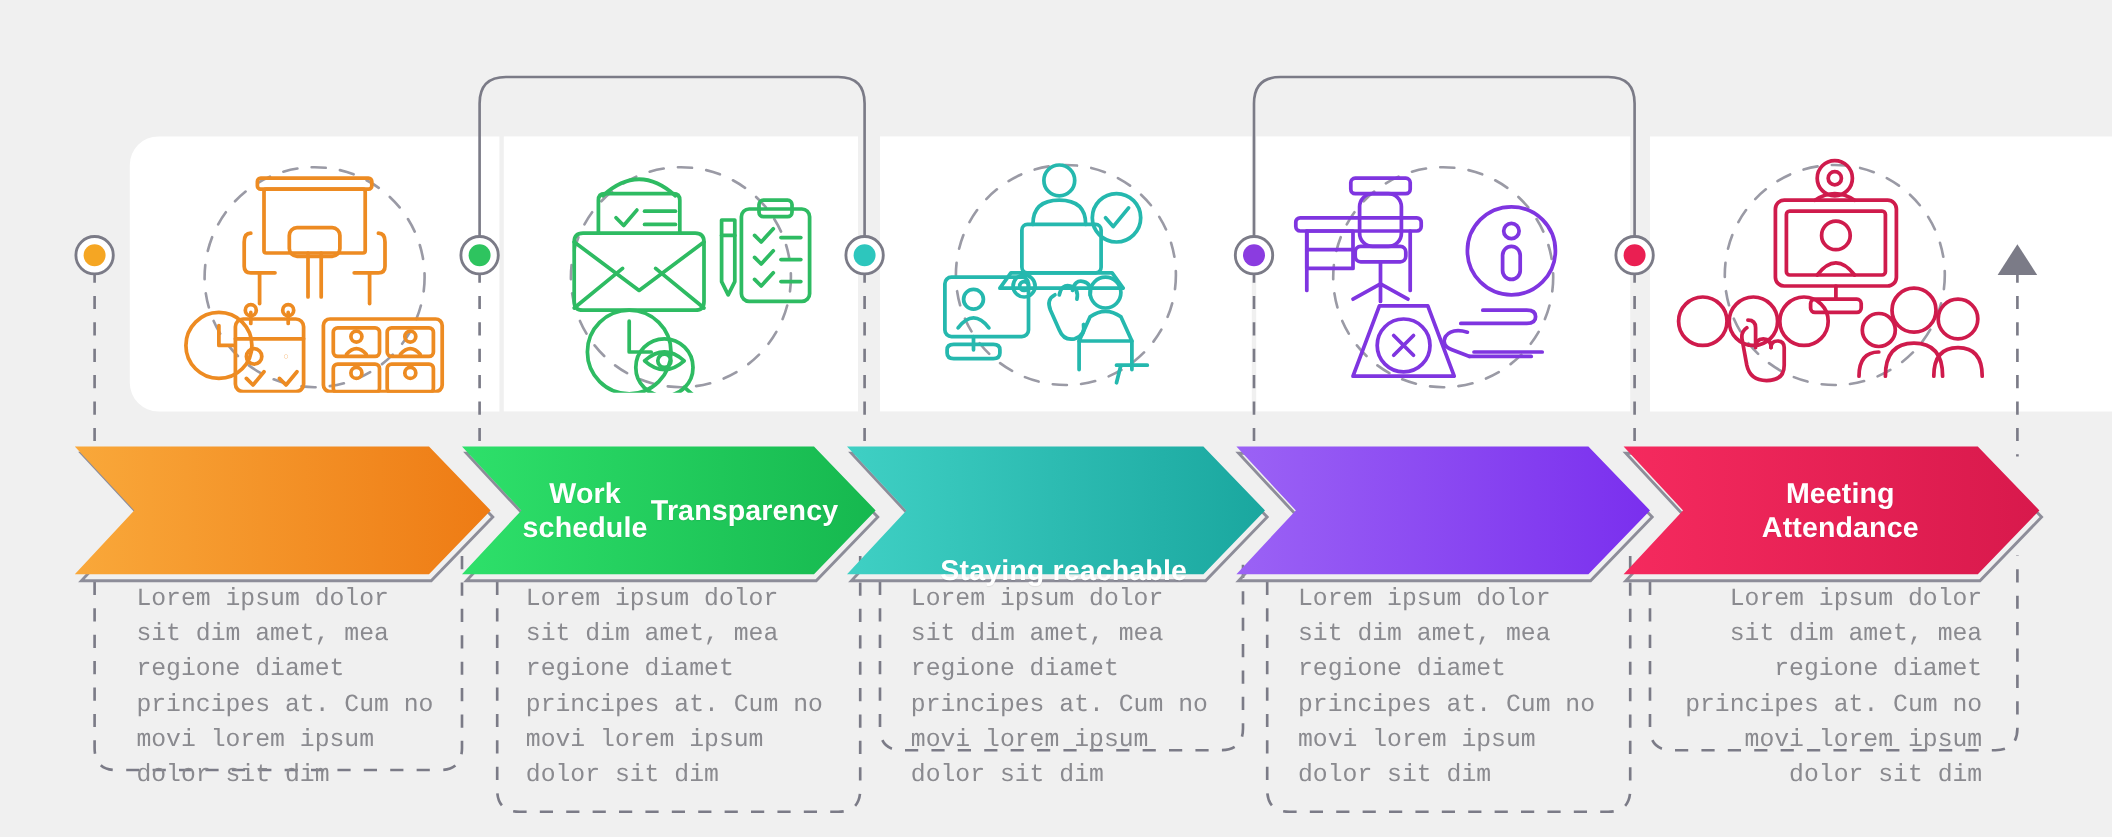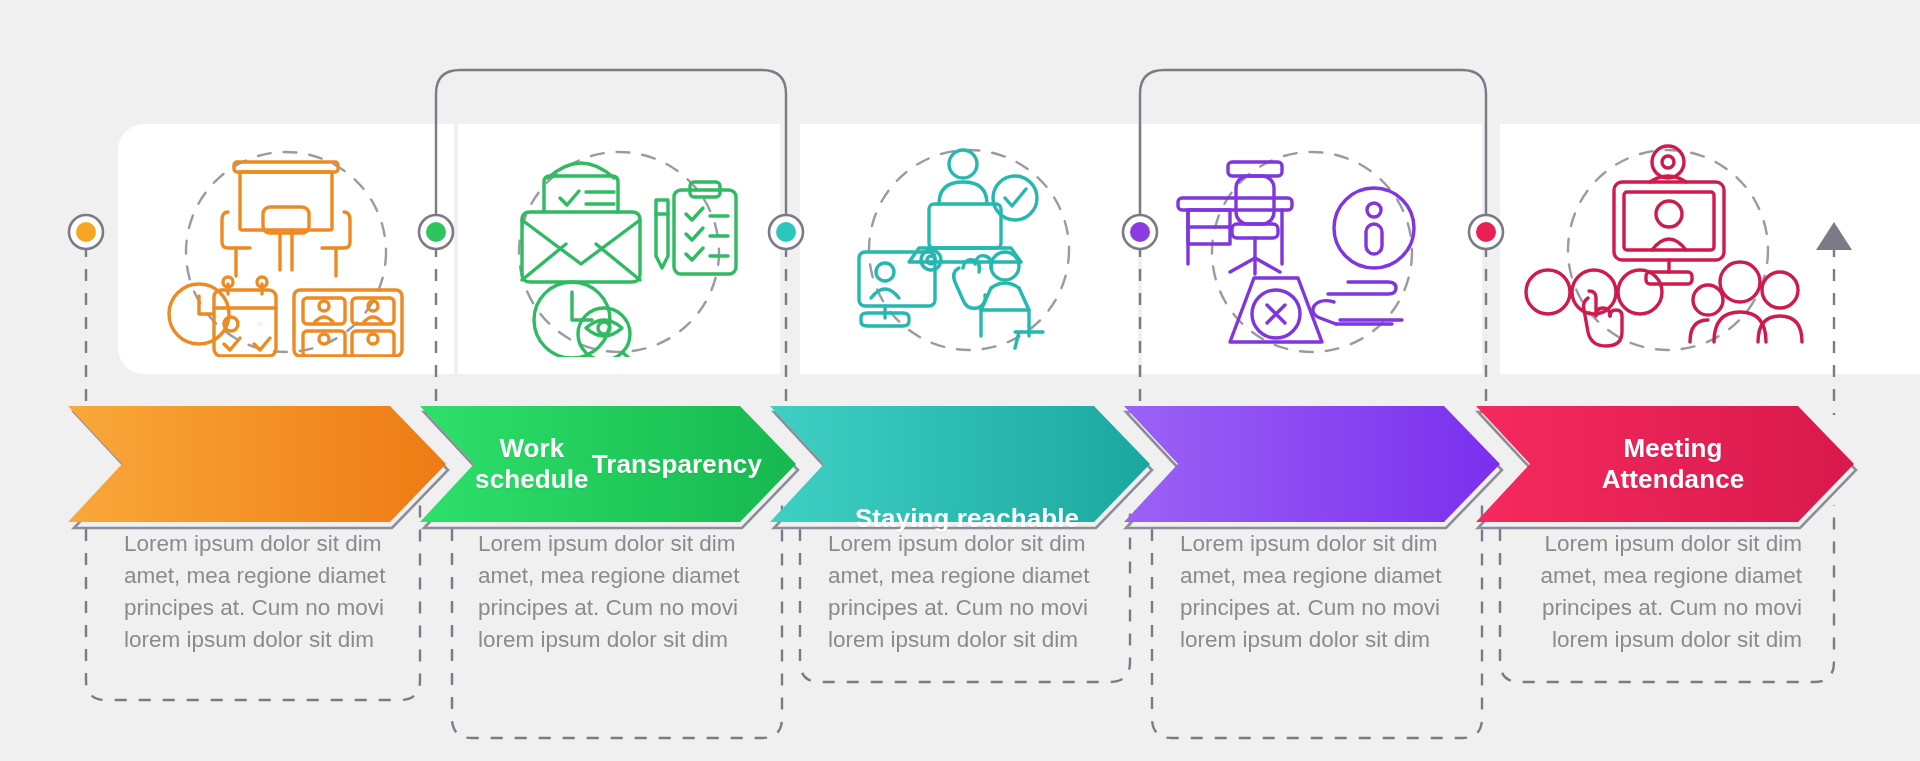--- a/index.html
+++ b/index.html
@@ -40,20 +40,21 @@
   }
 
   
   .para{
     position:absolute;
     font-size:22.5px;
     line-height:32px;
     color:#8a8a8f;
     text-align:left;
     white-space:pre-line;
+    font-family:Liberation Mono, monospace;
   }
   .para.right{text-align:right;}
 </style>
 </head>
 <body>
 
 <div class="stage">
 
   <div class="cards">
     <div class="card r-left" style="left:118px;width:336px;"></div>

